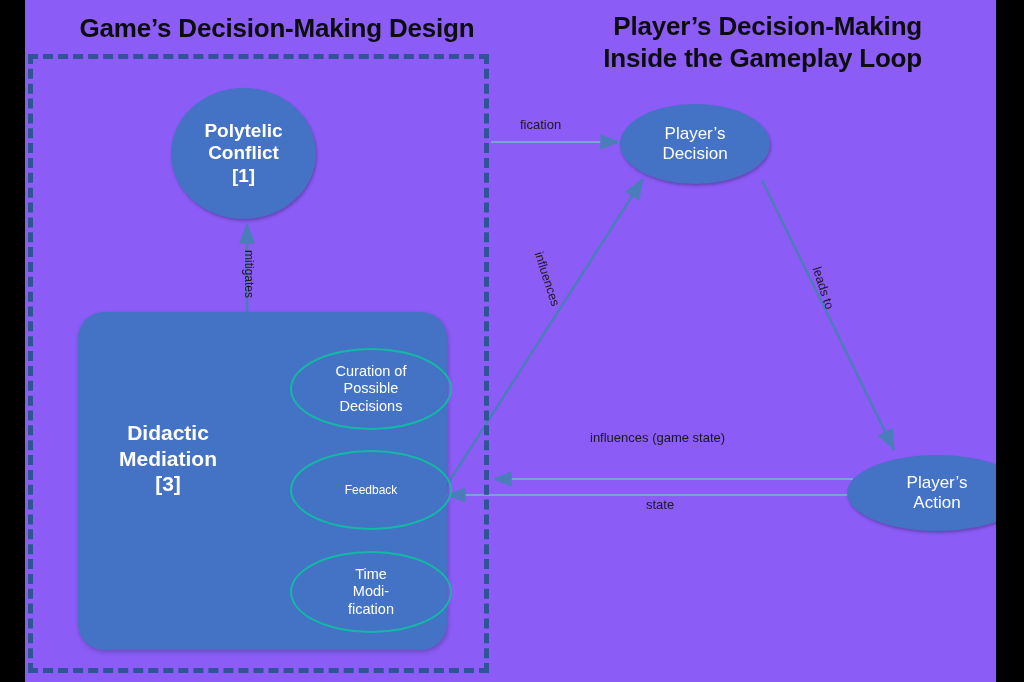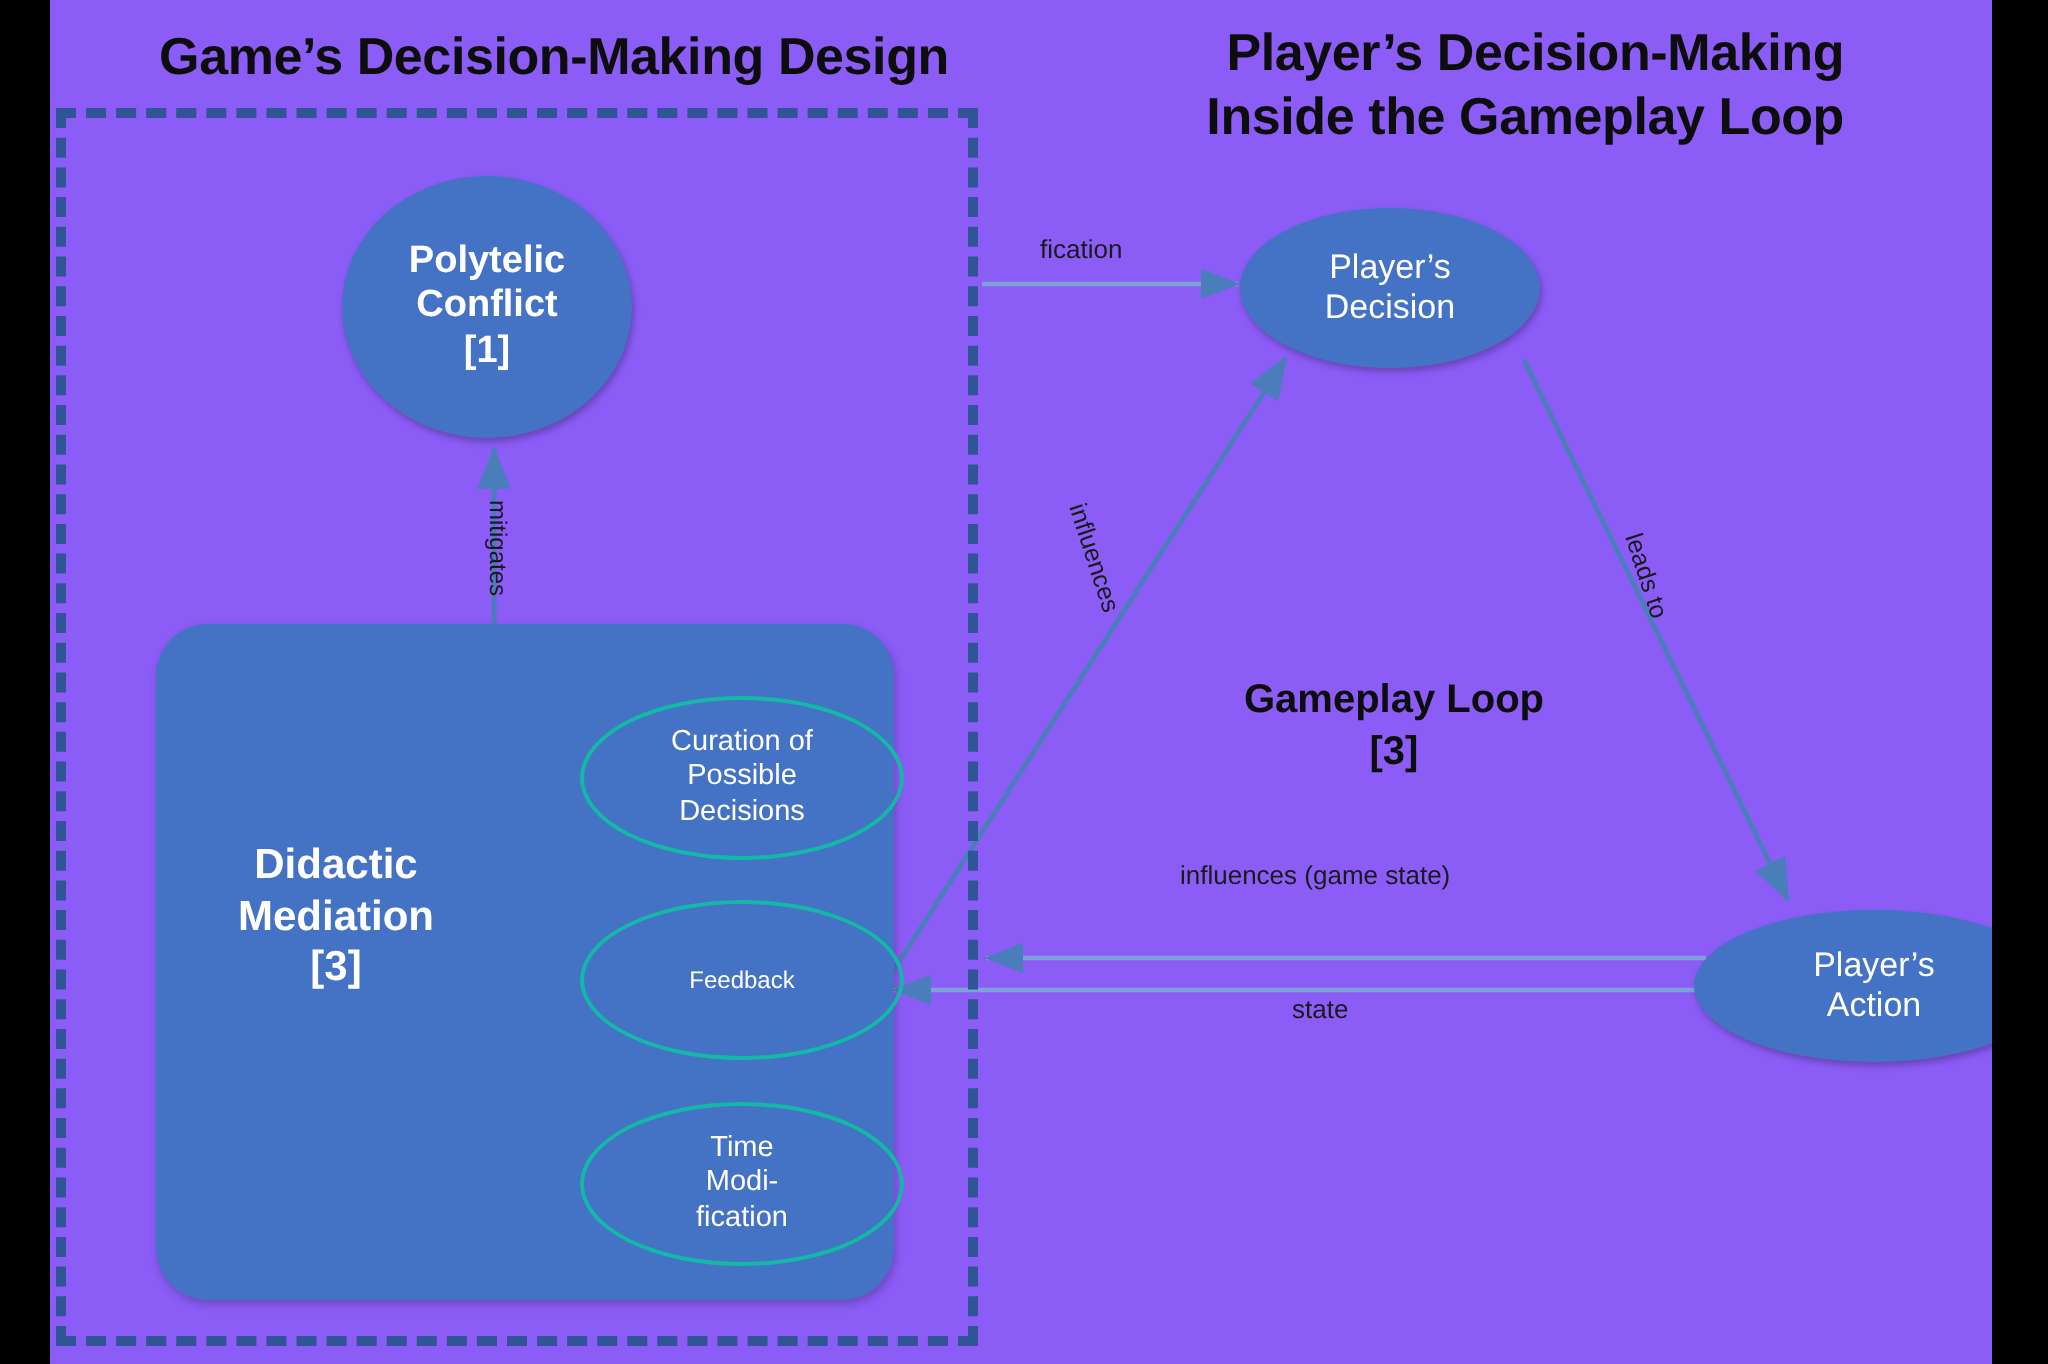--- a/index.html
+++ b/index.html
@@ -267,22 +267,20 @@
     <div class="sub-ellipse" id="ellipse-time">Time
 Modi-
 fication</div>
 
     <div class="node" id="players-decision">Player’s
 Decision</div>
 
     <div class="node" id="players-action">Player’s
 Action</div>
 
-    <div id="gameplay-loop-label">Gameplay Loop
-[3]</div>
 
     <div class="edge-label" id="label-mitigates">mitigates</div>
 
     <div class="edge-label" id="label-initiates">fication</div>
 
     <div class="edge-label" id="label-influences">influences</div>
 
     <div class="edge-label" id="label-leads-to">leads to</div>
 
     <div class="edge-label" id="label-influences-game-state">influences (game state)</div>

